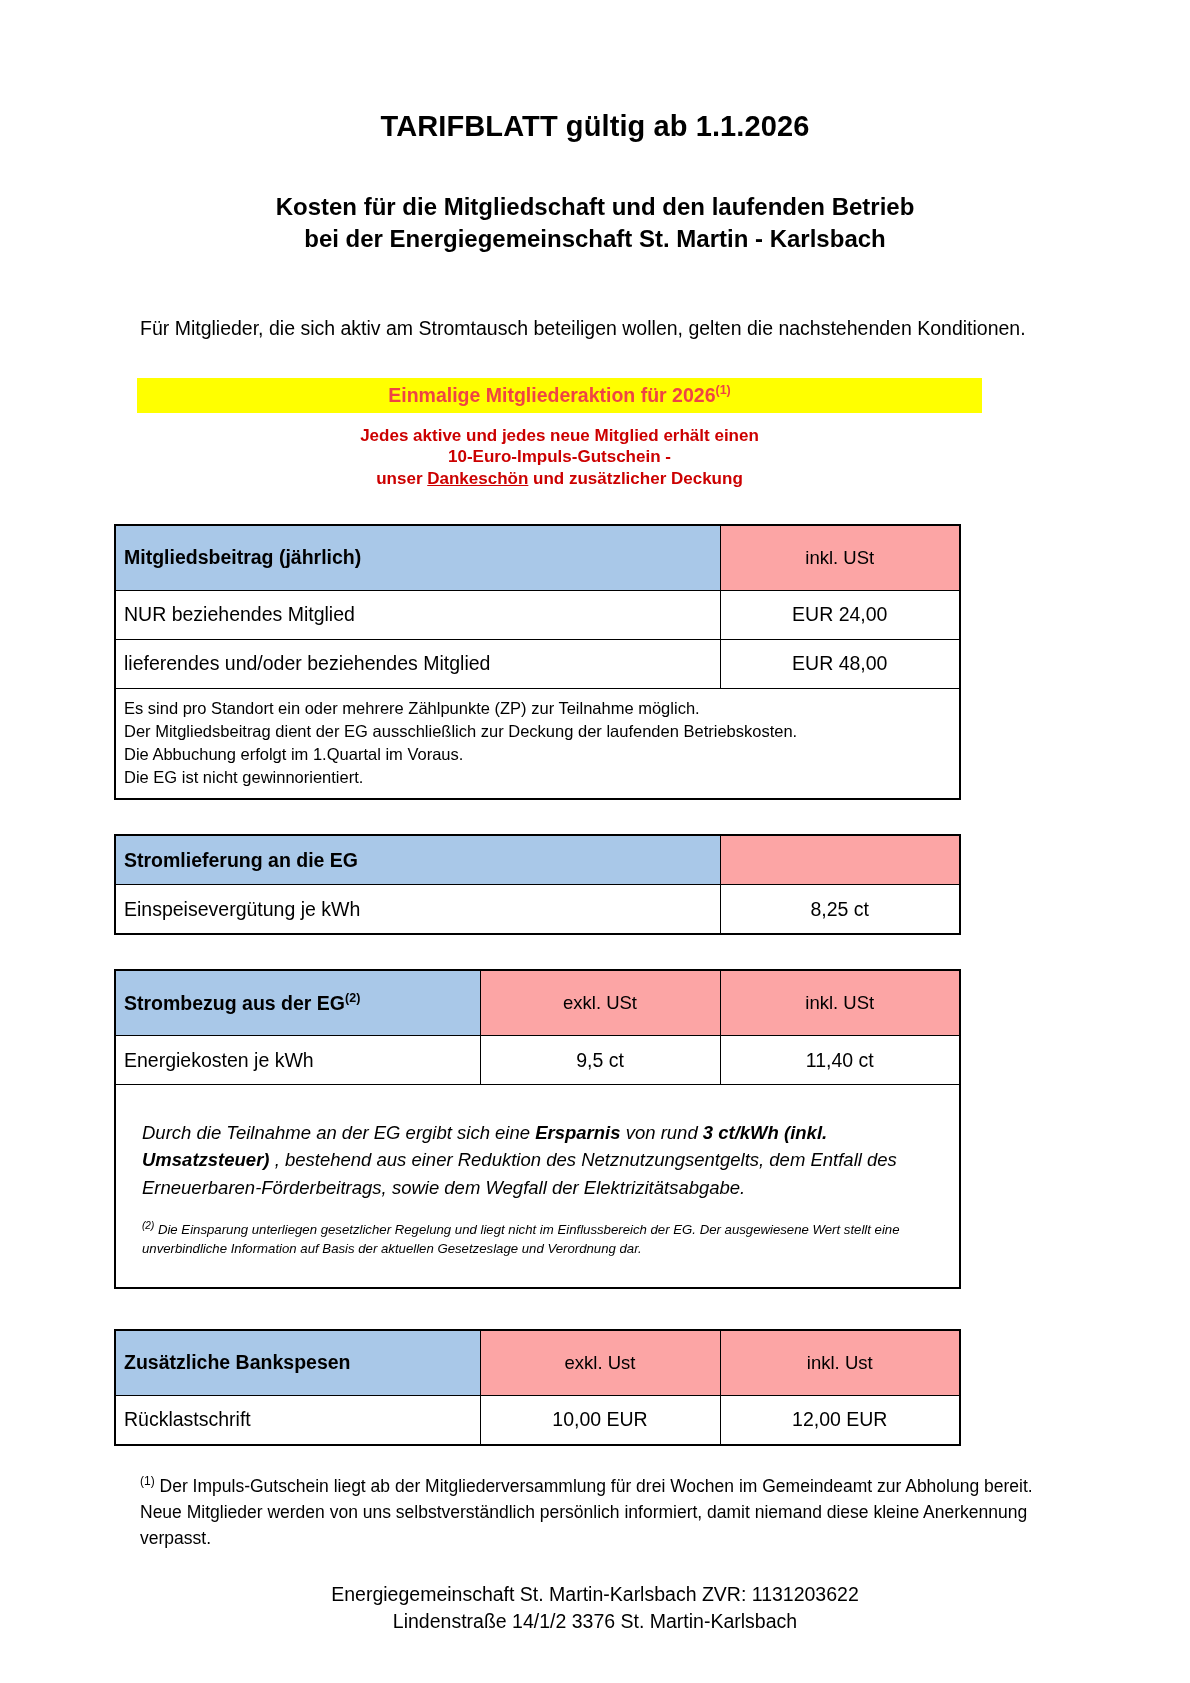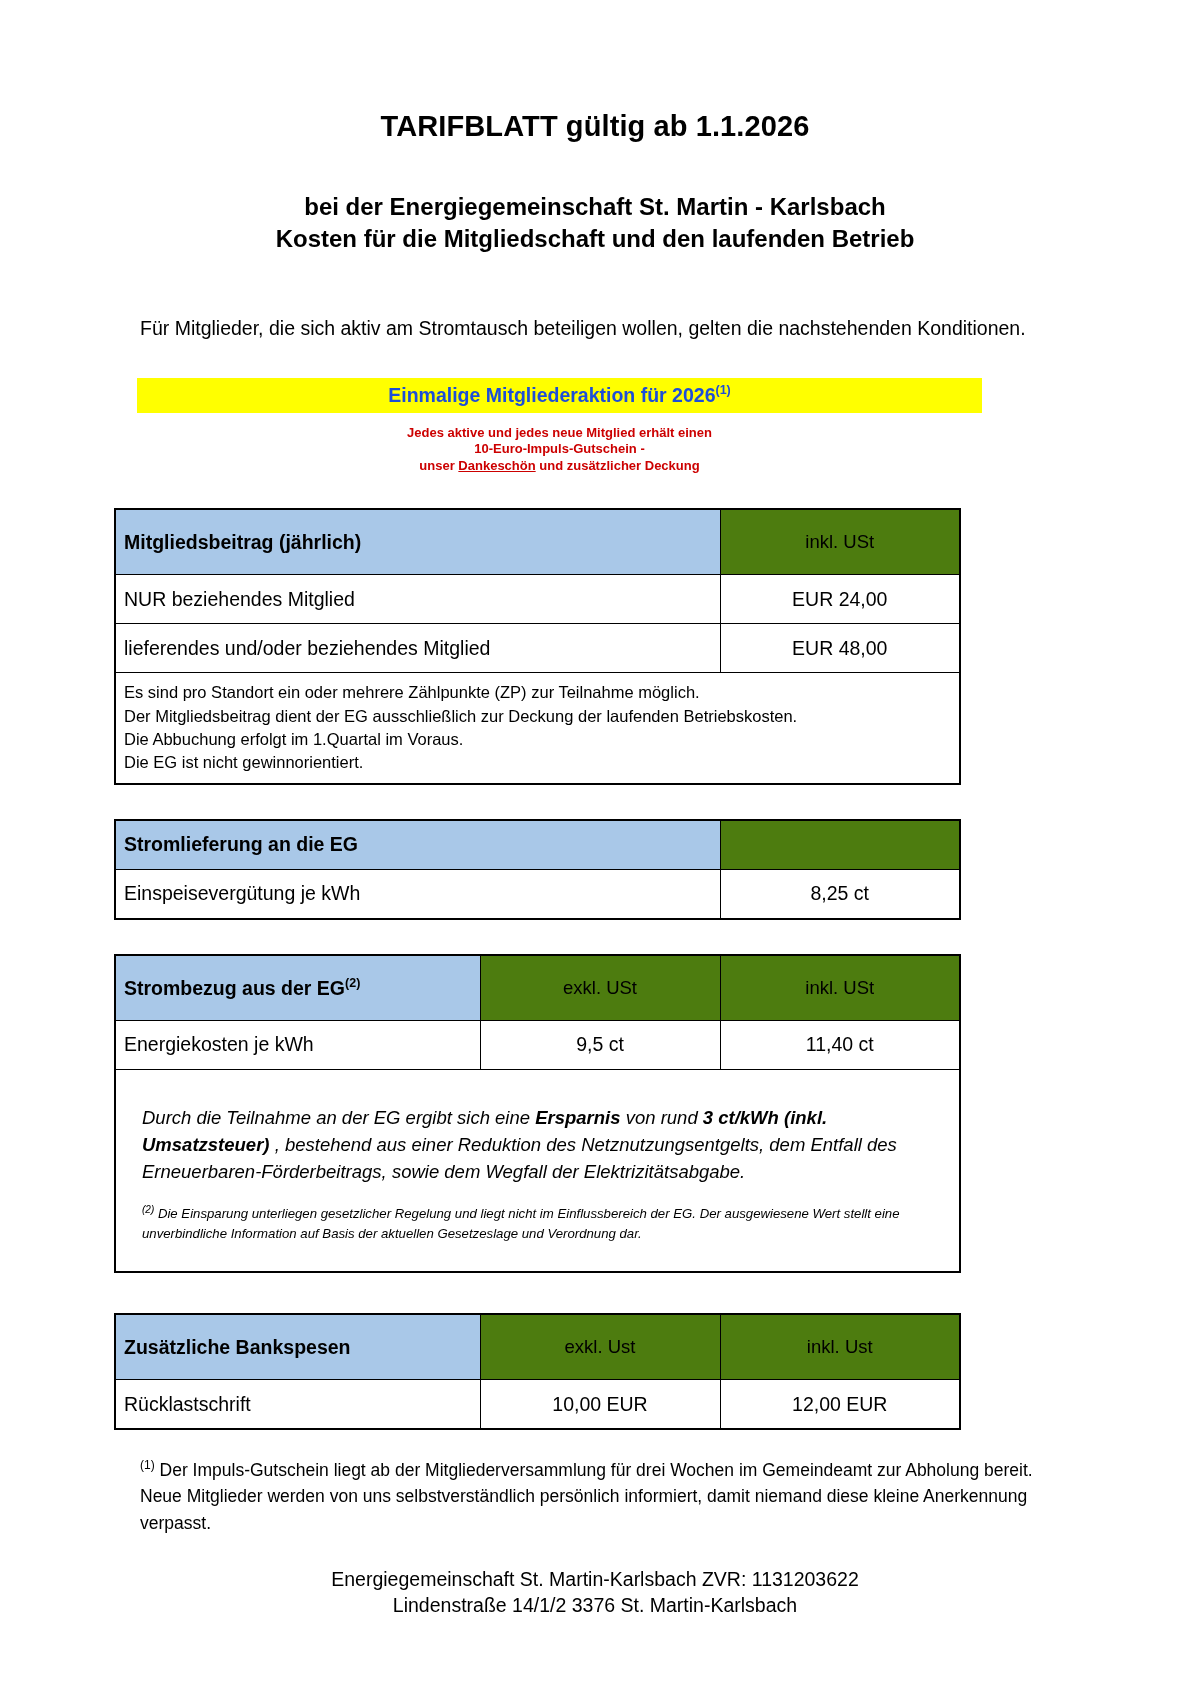--- a/index.html
+++ b/index.html
@@ -50,37 +50,37 @@
     text-align: left;
   }
 
   
   .promo {
     margin: 36px 0 0 0;
     padding: 0;
   }
   .promo-banner {
     background: #ffff00;
-    color: #1d4ed8;
+    color: #ef4444;
     font-weight: bold;
     font-size: 19.5px;
     text-align: center;
     width: 845px;
     margin: 0 auto 0 137px;
     padding: 5px 0 6px 0;
     box-sizing: border-box;
   }
   .promo-banner sup {
     font-size: 12.5px;
     vertical-align: super;
   }
   .promo-lines {
     color: #cc0000;
     font-weight: bold;
-    font-size: 13px;
+    font-size: 17px;
     text-align: center;
     line-height: 1.28;
     padding-top: 12px;
     width: 845px;
     margin-left: 137px;
   }
   .promo-lines div { white-space: nowrap; }
   .u { text-decoration: underline; }
 
   
@@ -97,21 +97,21 @@
     vertical-align: middle;
   }
   .hdr {
     background: #a9c8e8;
     font-weight: bold;
     font-size: 19.5px;
     padding: 8px 0 8px 8px !important;
     height: 32px;
   }
   .hdr-center {
-    background: #4d7c0f;
+    background: #fca5a5;
     font-weight: normal;
     font-size: 18.5px;
     text-align: center;
     padding: 21px 0 !important;
   }
   .hdr sup { font-size: 12.5px; vertical-align: super; font-weight: bold;}
   .cell-label {
     font-size: 19.5px;
     padding: 9px 0 9px 8px !important;
     height: 30px;
@@ -161,22 +161,22 @@
   }
 </style>
 </head>
 <body>
 
 <div class="page">
 
   <h1 class="doc-title">TARIFBLATT gültig ab 1.1.2026</h1>
 
   <div class="doc-subtitle">
+    <div>Kosten für die Mitgliedschaft und den laufenden Betrieb</div>
     <div>bei der Energiegemeinschaft St. Martin - Karlsbach</div>
-    <div>Kosten für die Mitgliedschaft und den laufenden Betrieb</div>
   </div>
 
   <p class="intro">Für Mitglieder, die sich aktiv am Stromtausch beteiligen wollen, gelten die nachstehenden Konditionen.</p>
 
   <div class="promo">
     <div class="promo-banner">
       <span>Einmalige Mitgliederaktion für 2026</span><sup>(1)</sup>
     </div>
     <div class="promo-lines">
       <div>Jedes aktive und jedes neue Mitglied erhält einen</div>

